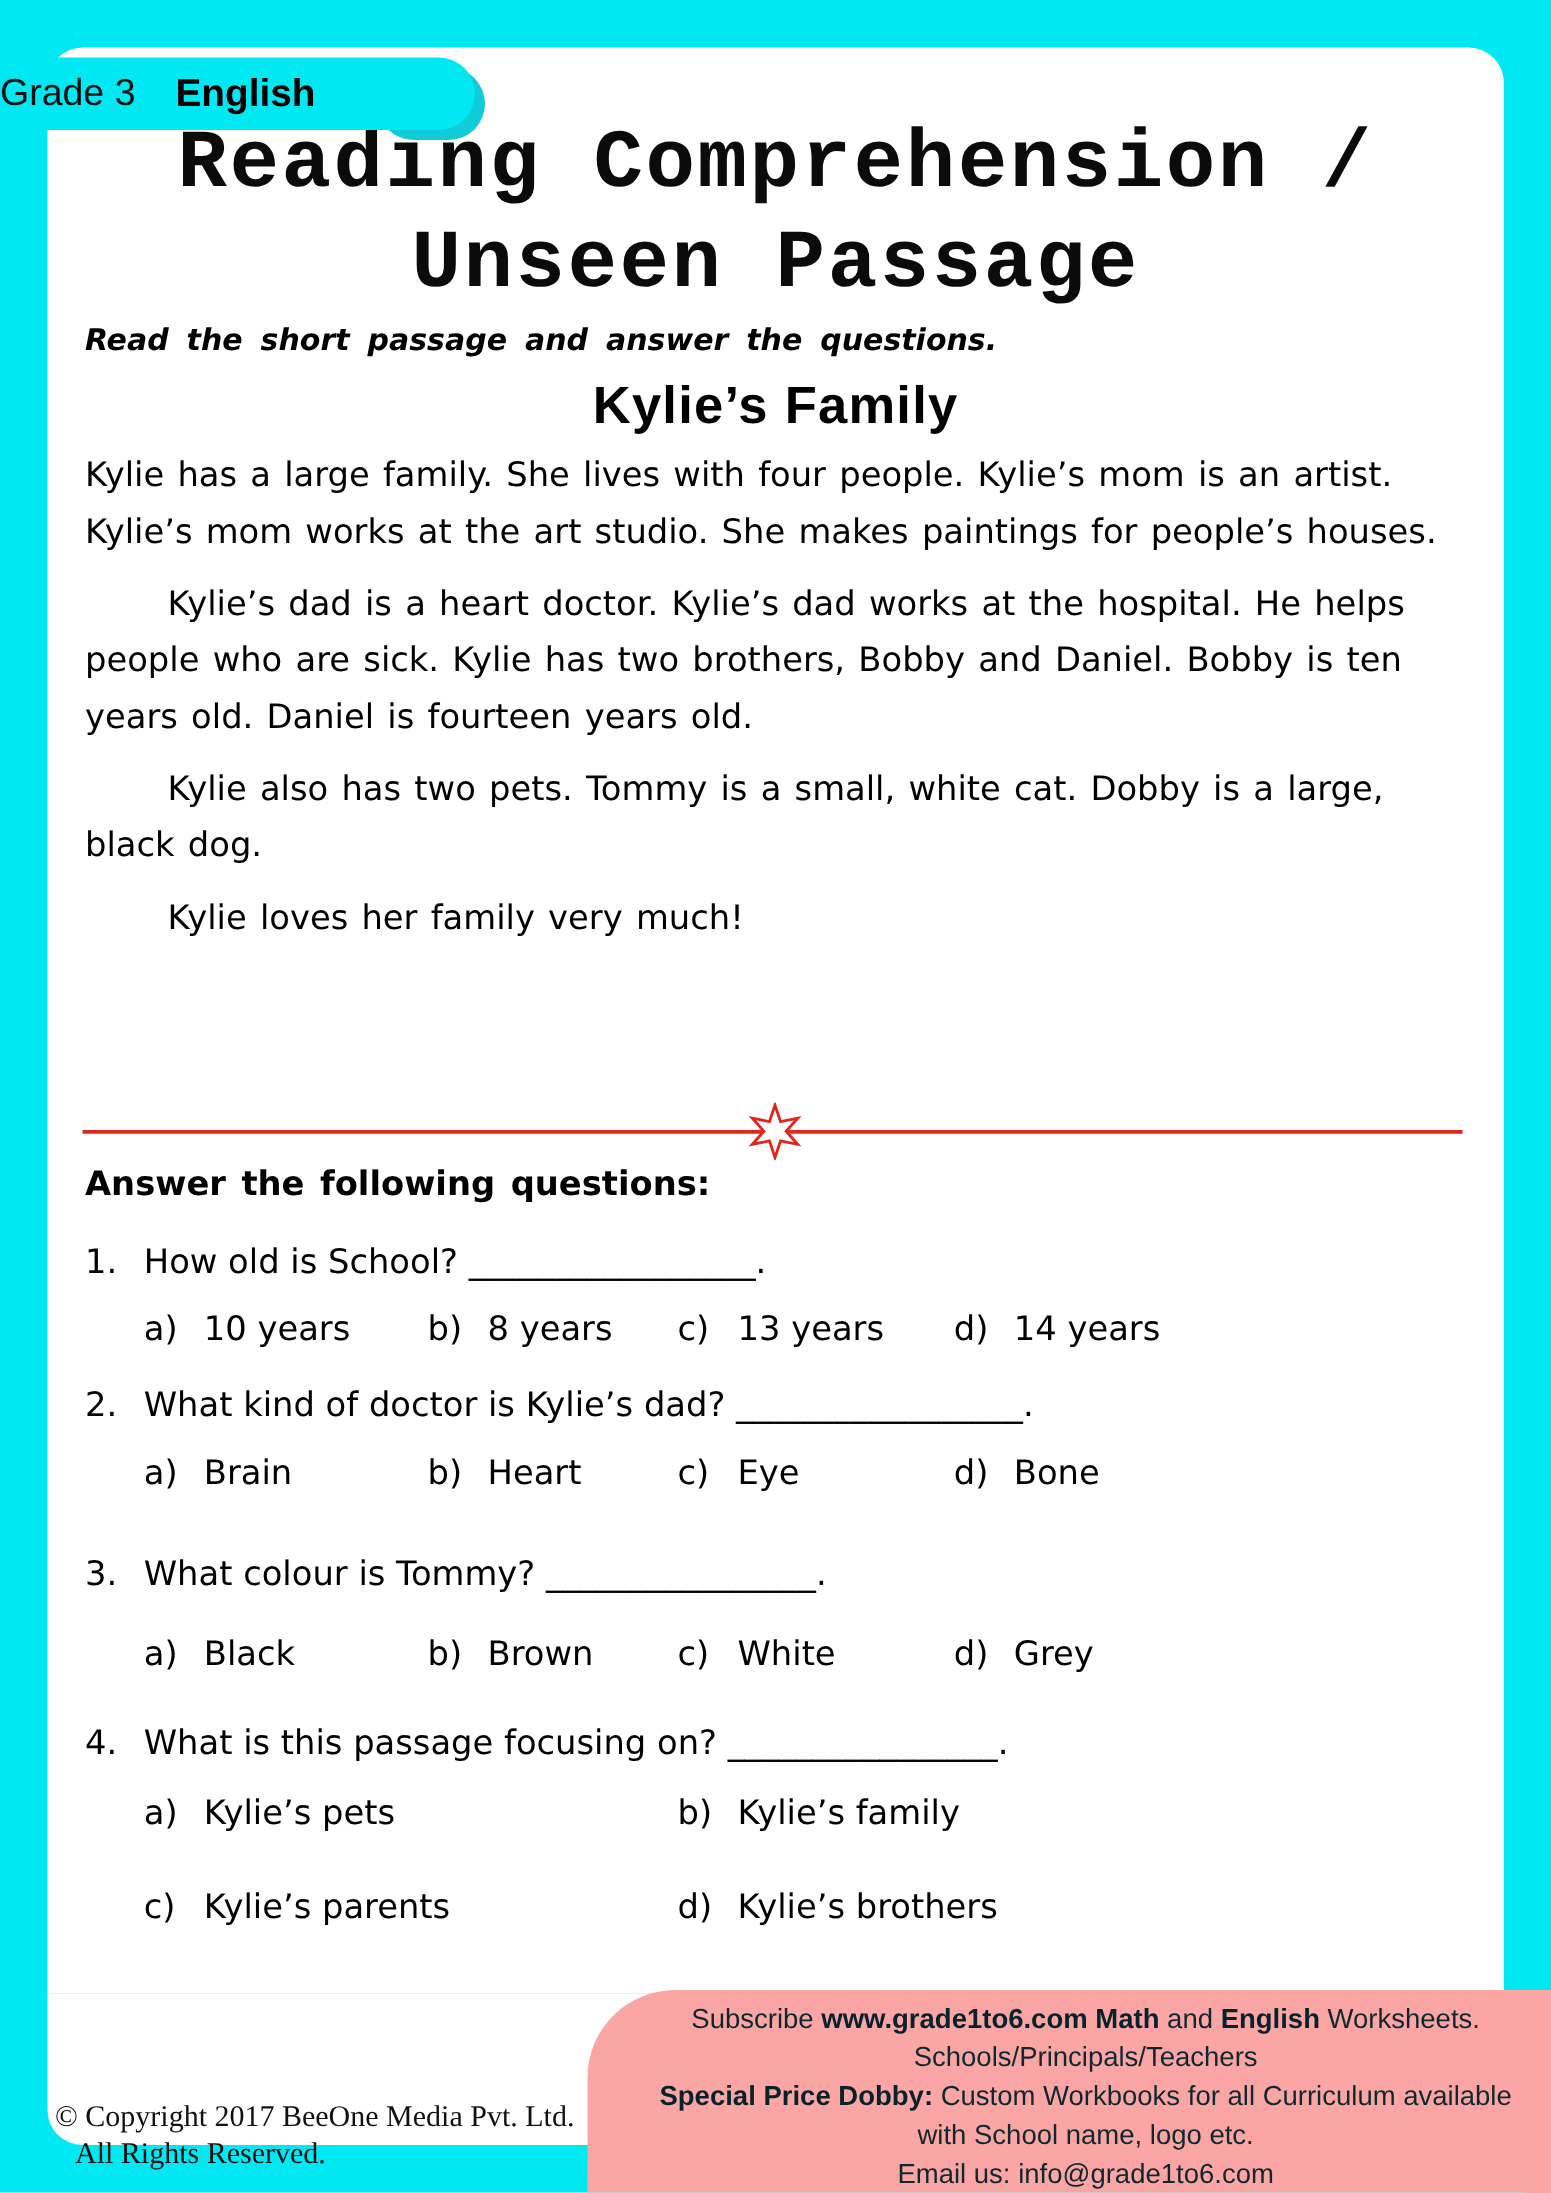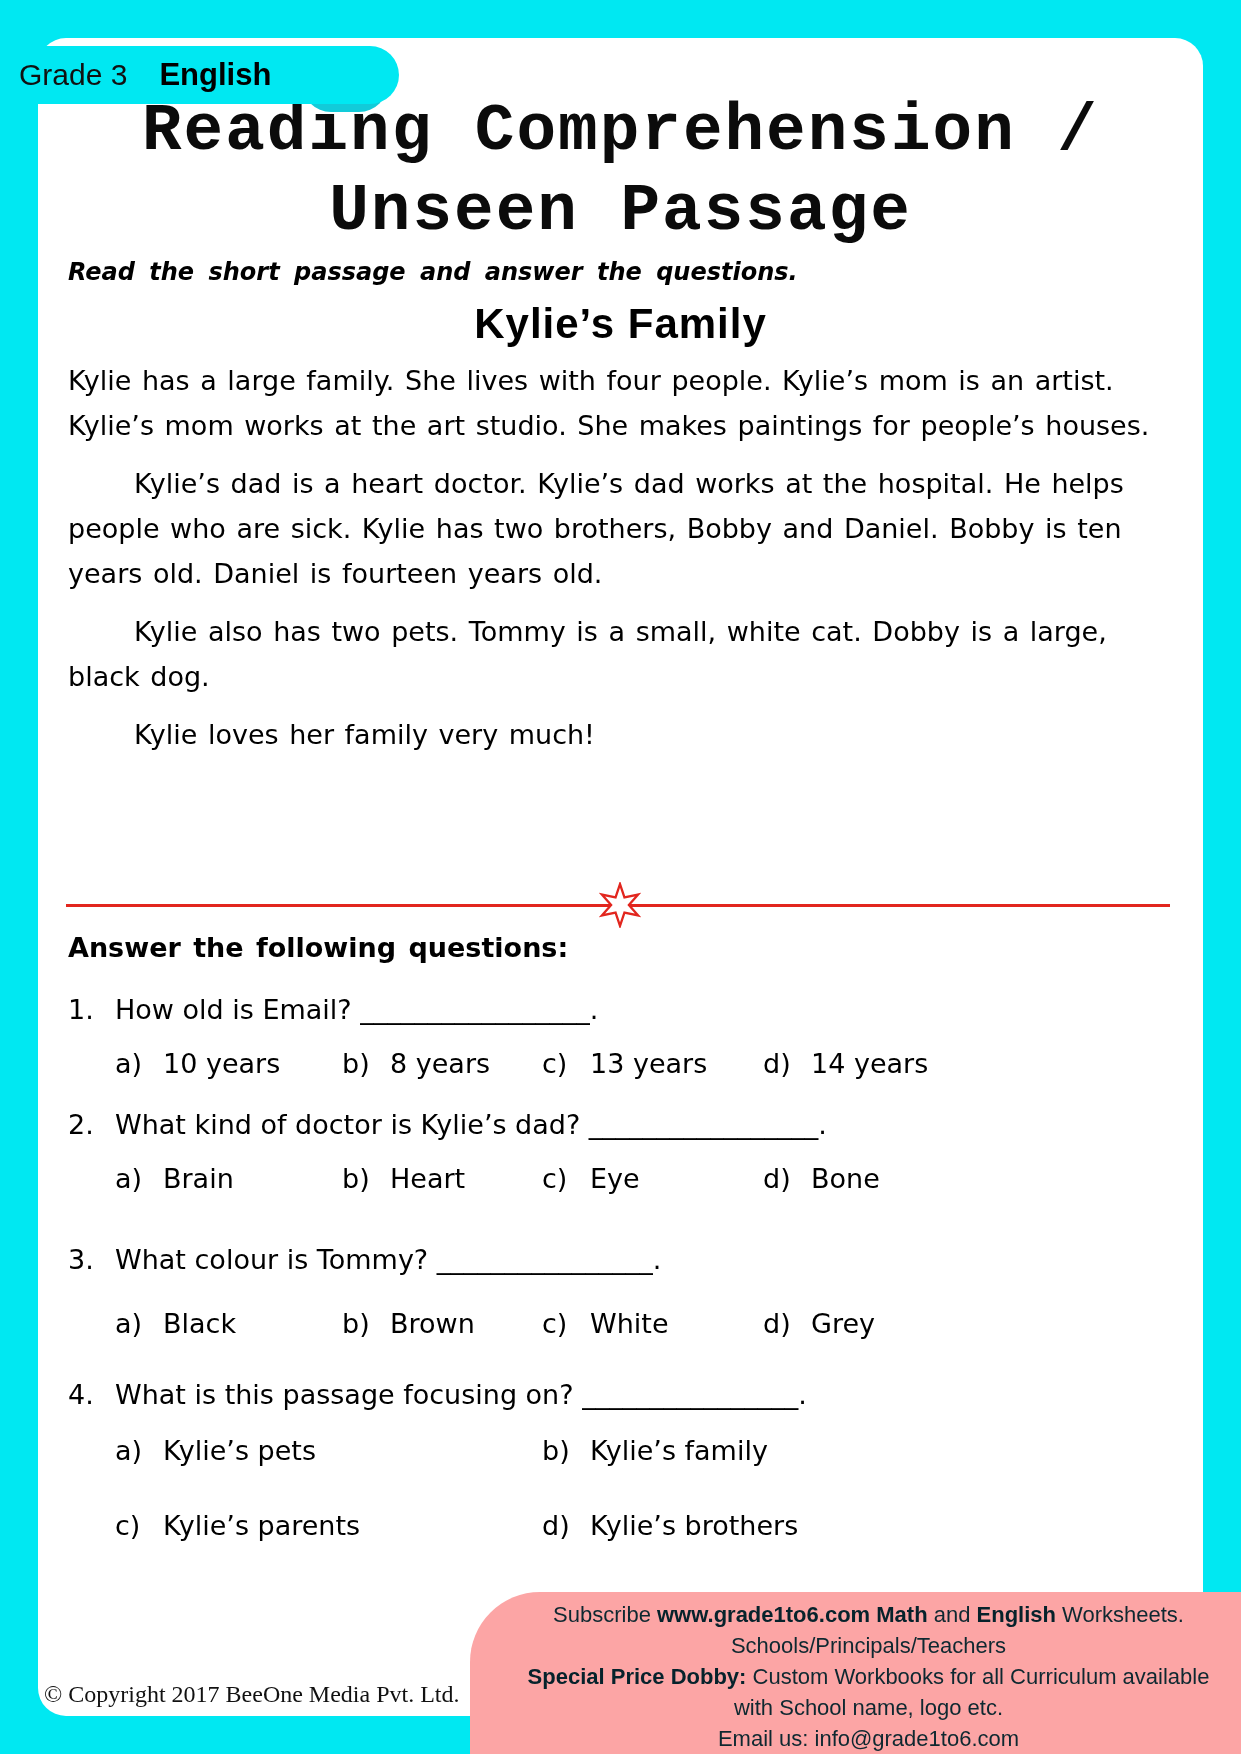--- a/index.html
+++ b/index.html
@@ -26,21 +26,21 @@
 
   
   .pill-shadow{
     position:absolute;left:264px;top:16px;width:86px;height:58px;
     background:#12CBD9;border-radius:29px;z-index:1;
   }
   .pill{
     position:absolute;left:-38px;top:8px;width:380px;height:58px;
     background:#00E8F2;border-radius:0 29px 29px 0;
     display:flex;align-items:center;box-sizing:border-box;
-    z-index:2;font-family:"Liberation Sans",sans-serif;margin-left:19px;
+    z-index:2;font-family:"Liberation Sans",sans-serif;
   }
   .pill .grade{font-size:30px;color:#111;}
   .pill .subject{font-size:31px;font-weight:bold;color:#000;margin-left:32px;}
 
   .title{
     position:absolute;left:0;top:54px;width:100%;text-align:center;
     font-family:Liberation Mono, monospace;font-weight:bold;
     font-size:66px;line-height:80px;letter-spacing:2px;color:#0b0b0b;
   }
   .instruction{
@@ -122,21 +122,21 @@
 
     <div class="divider"></div>
     <svg class="star" viewBox="0 0 40 44">
       <polygon points="20,2 24.25,14.64 37.32,12 28.5,22 37.32,32 24.25,29.36 20,42 15.75,29.36 2.68,32 11.5,22 2.68,12 15.75,14.64" fill="#ffffff" stroke="#E2261E" stroke-width="2.2"></polygon>
     </svg>
 
     <div class="answer-heading">Answer the following questions:</div>
 
     <div class="q" style="top:955px">
       <span class="qnum">1.</span>
-      <span class="qtext">How old is Email? _________________.</span>
+      <span class="qtext">How old is School? _________________.</span>
     </div>
     <div class="opts" style="top:1010px">
       <div class="opt" style="left:77px">
         <span class="olabel">a)</span>
         <span class="otext">10 years</span>
       </div>
       <div class="opt" style="left:304px">
         <span class="olabel">b)</span>
         <span class="otext">8 years</span>
       </div>
@@ -230,15 +230,16 @@
     <div class="fline">Schools/Principals/Teachers</div>
     <div class="fline">
       <b>Special Price Dobby:</b><span> Custom Workbooks for all Curriculum available</span>
     </div>
     <div class="fline">with School name, logo etc.</div>
     <div class="fline">Email us: info@grade1to6.com</div>
   </div>
 
   <div class="copyright">
     <div>© Copyright 2017 BeeOne Media Pvt. Ltd.</div>
+    <div class="cr2">All Rights Reserved.</div>
   </div>
 
 </div>
 
 </body></html>

